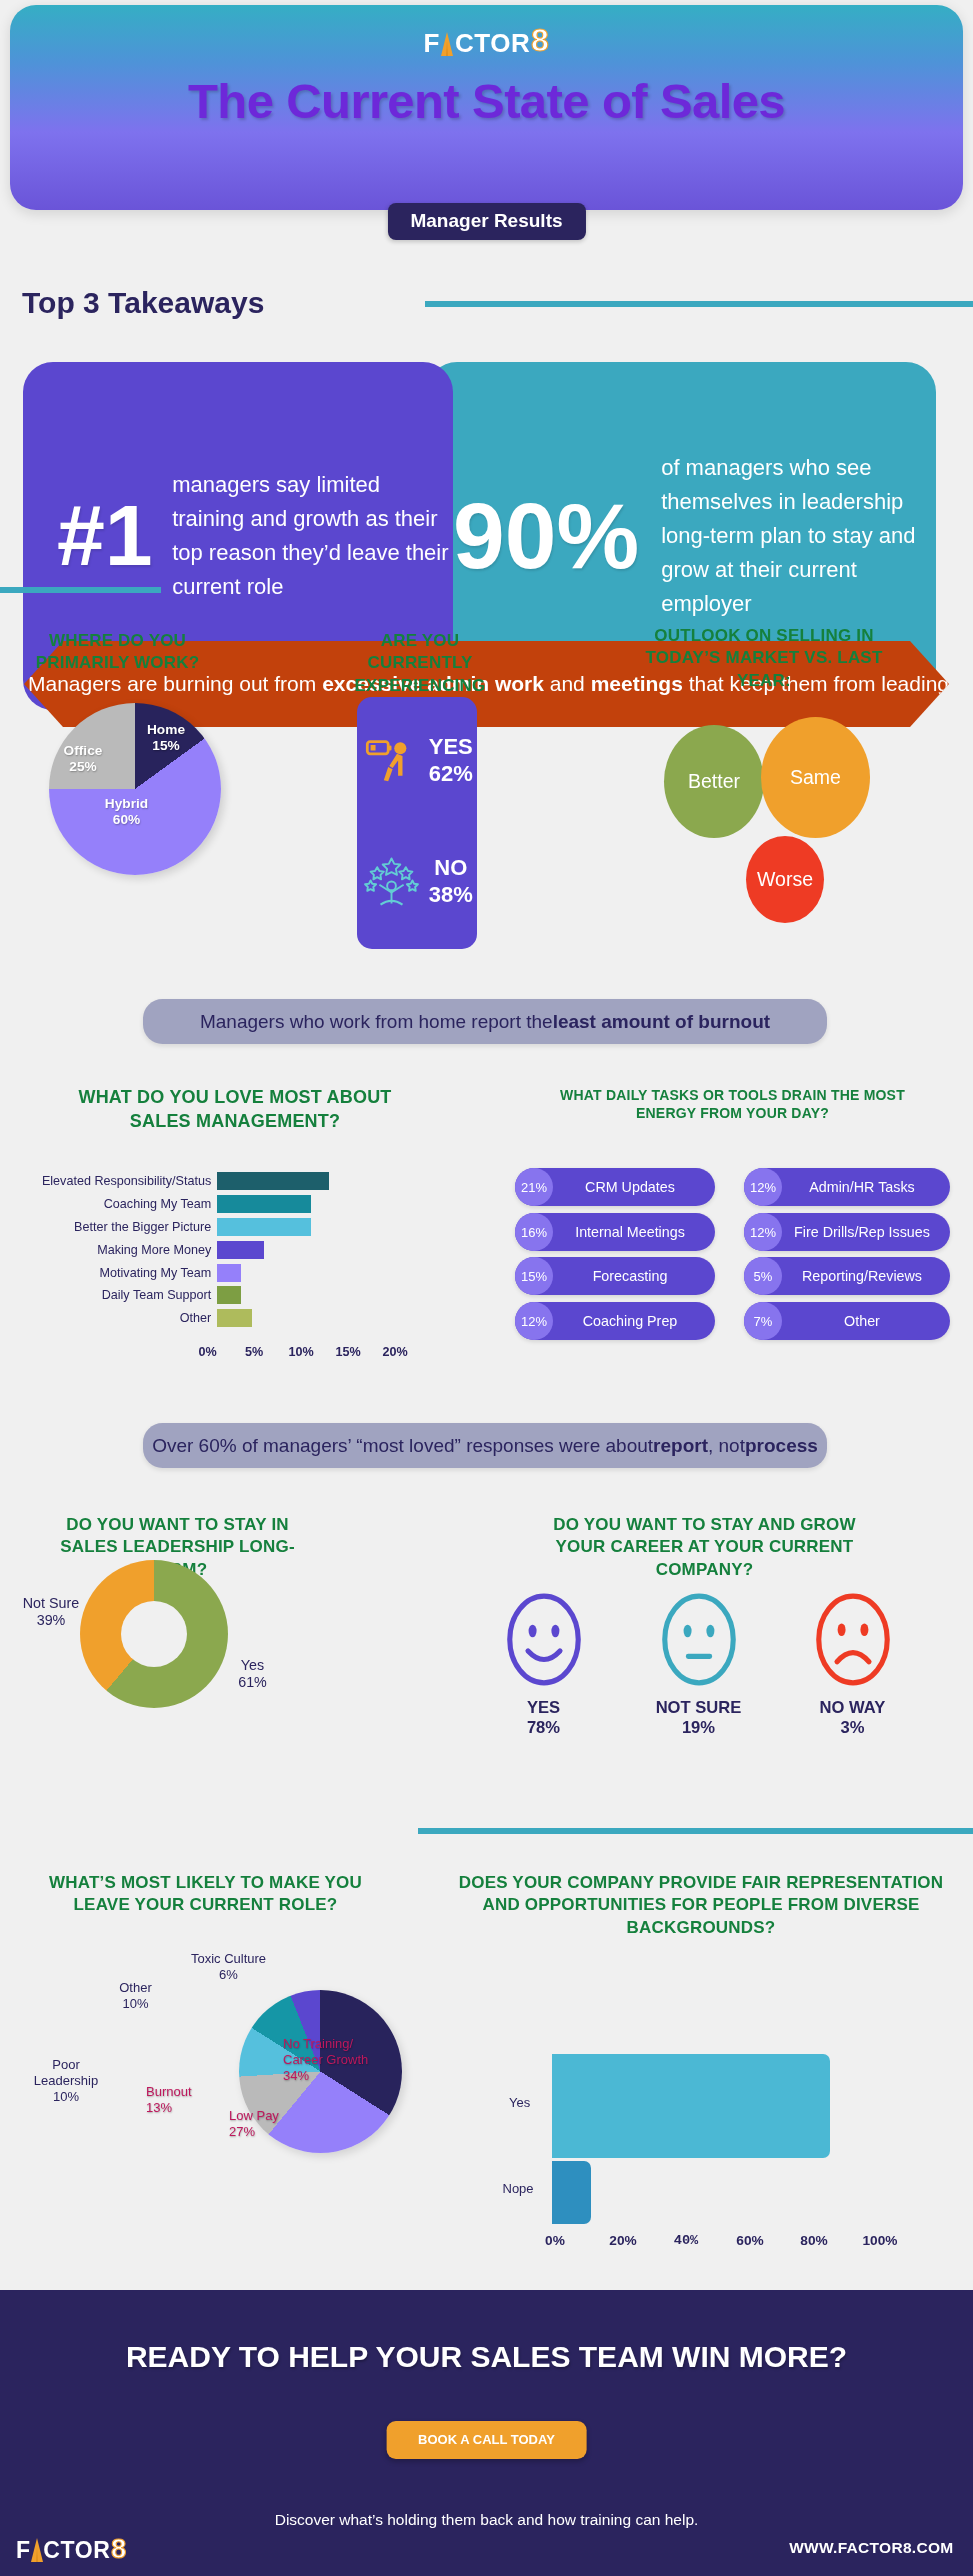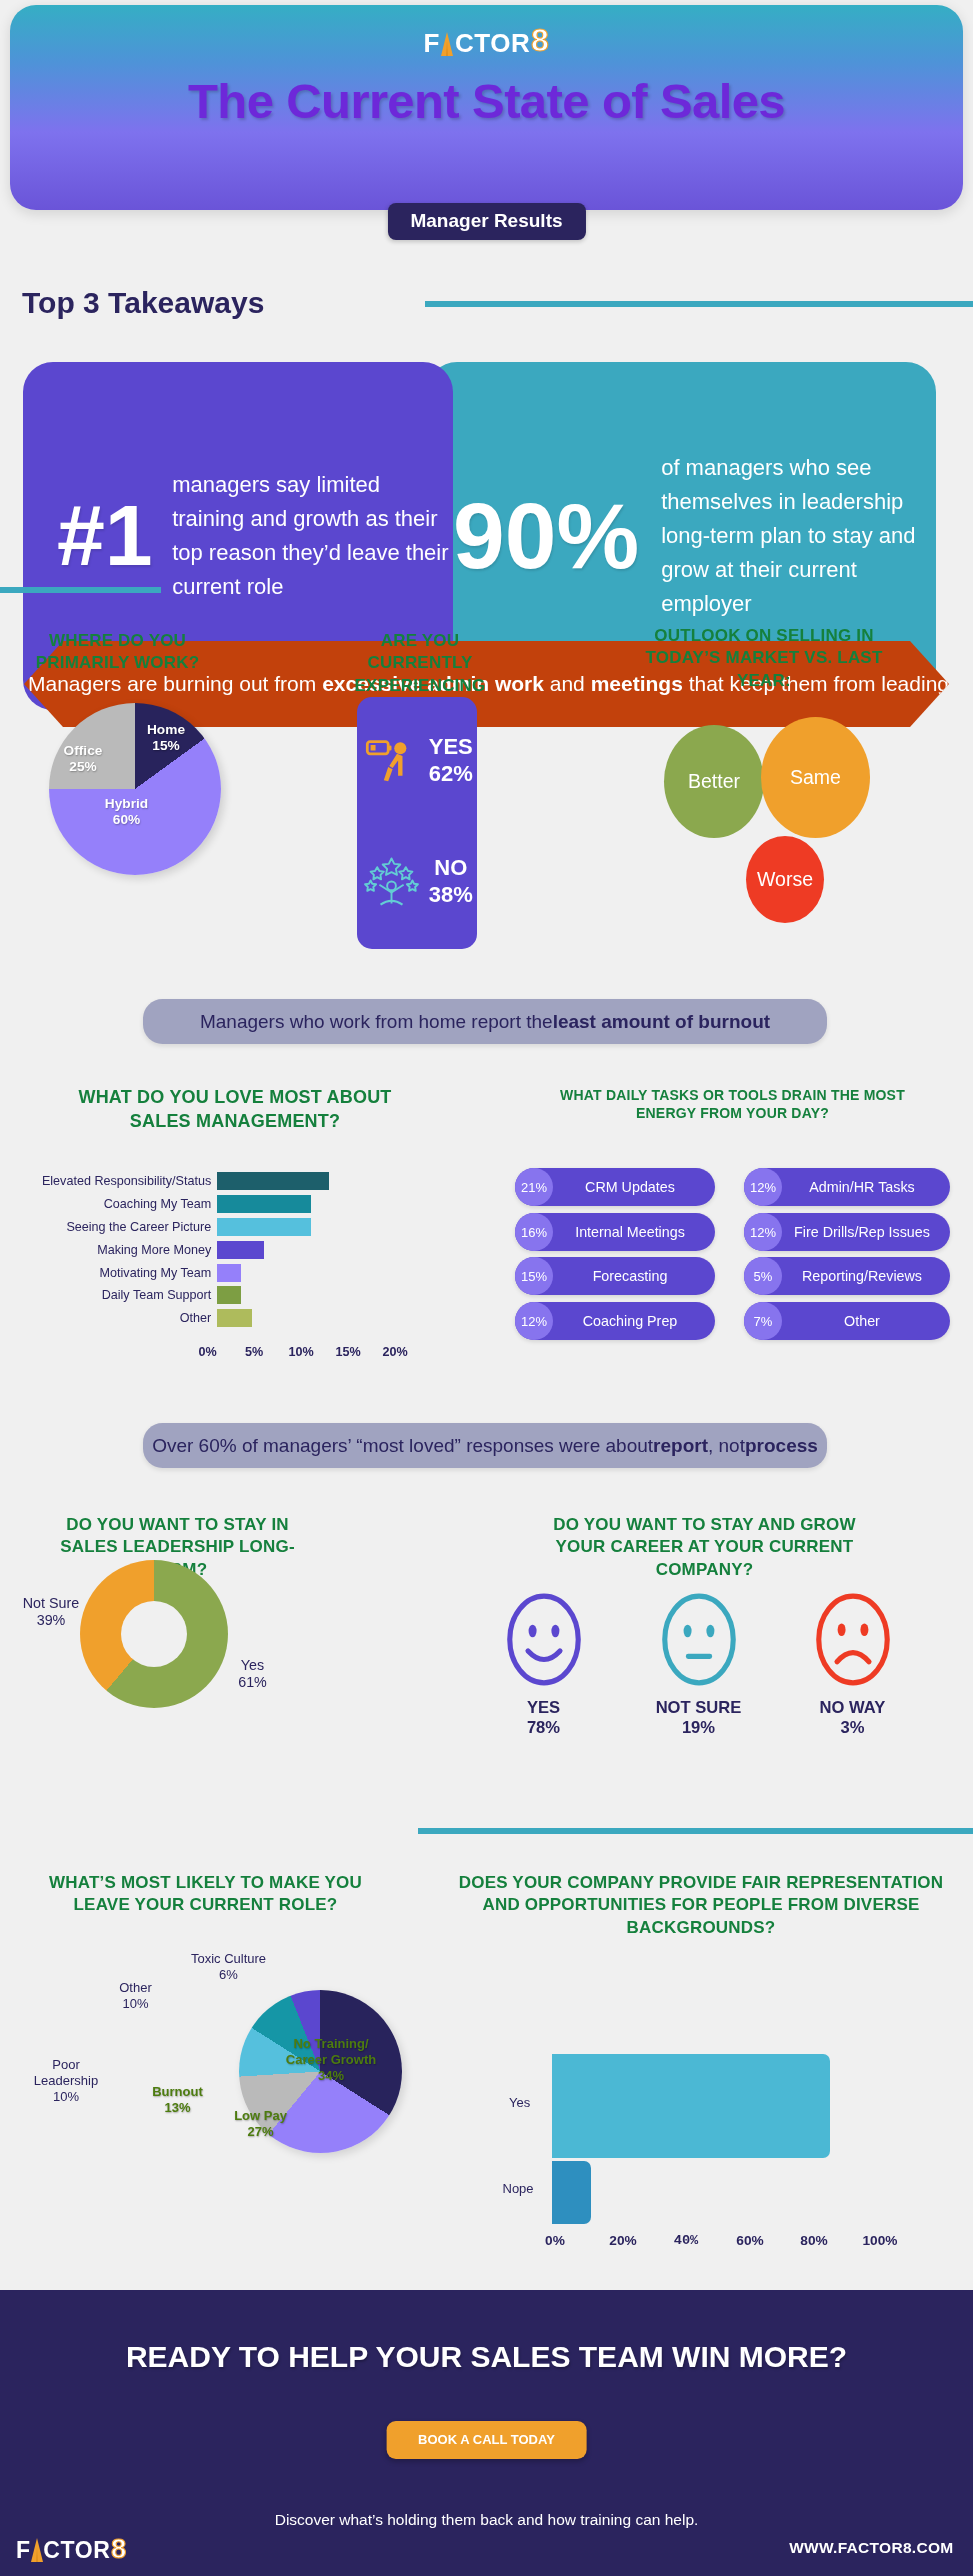--- a/index.html
+++ b/index.html
@@ -217,21 +217,21 @@
   }
 
   
   #pie-leave{
     position:absolute; left:239px; top:1990px; width:163px; height:163px; border-radius:50%;
     background:conic-gradient(#28235c 0deg 122.4deg, #9580fa 122.4deg 219.6deg,
       #bababa 219.6deg 266.4deg, #55c0dd 266.4deg 302.4deg, #1596a6 302.4deg 338.4deg,
       #5b47cf 338.4deg 360deg);
     box-shadow:2.9px 3.4px 8px rgba(0,0,0,.13);
   }
-  .lv-in{ position:absolute; color:#4d7c0f; font-weight:bold; text-align:center; font-size:13px;
+  .lv-in{ position:absolute; color:#be185d; font-weight:normal; text-align:left; font-size:13px;
     line-height:1.22; font-family:"Liberation Sans Narrow","Liberation Sans",sans-serif;
     text-shadow:0.6px 1.1px 1.7px rgba(0,0,0,.3); }
   .lv-out{ position:absolute; color:#2b245e; text-align:center; font-size:13px; line-height:1.22;
     font-family:"Liberation Sans Narrow","Liberation Sans",sans-serif; }
 
   
   #div-chart{ position:absolute; left:475px; top:1986px; width:452px; height:200px; }
   .vb-lab{ position:absolute; color:#2b245e; font-size:13px;
     font-family:"Liberation Sans Narrow","Liberation Sans",sans-serif; }
   .vb-bar{ position:absolute; border-radius:0 6.9px 6.9px 0; }
@@ -373,21 +373,21 @@
 <div id="love-chart">
   <div class="hb-row" style="top:0px;">
     <span class="hb-lab">Elevated Responsibility/Status</span>
     <span class="hb-bar" style="width:112px;background:#1d5f6b"></span>
     </div>
   <div class="hb-row" style="top:23px;">
     <span class="hb-lab">Coaching My Team</span>
     <span class="hb-bar" style="width:94px;background:#168a9b"></span>
     </div>
   <div class="hb-row" style="top:46px;">
-    <span class="hb-lab">Seeing the Career Picture</span>
+    <span class="hb-lab">Better the Bigger Picture</span>
     <span class="hb-bar" style="width:94px;background:#55c0dd"></span>
     </div>
   <div class="hb-row" style="top:69px;">
     <span class="hb-lab">Making More Money</span>
     <span class="hb-bar" style="width:47px;background:#5b47cf"></span>
     </div>
   <div class="hb-row" style="top:92px;">
     <span class="hb-lab">Motivating My Team</span>
     <span class="hb-bar" style="width:23.5px;background:#9580fa"></span>
     </div>

